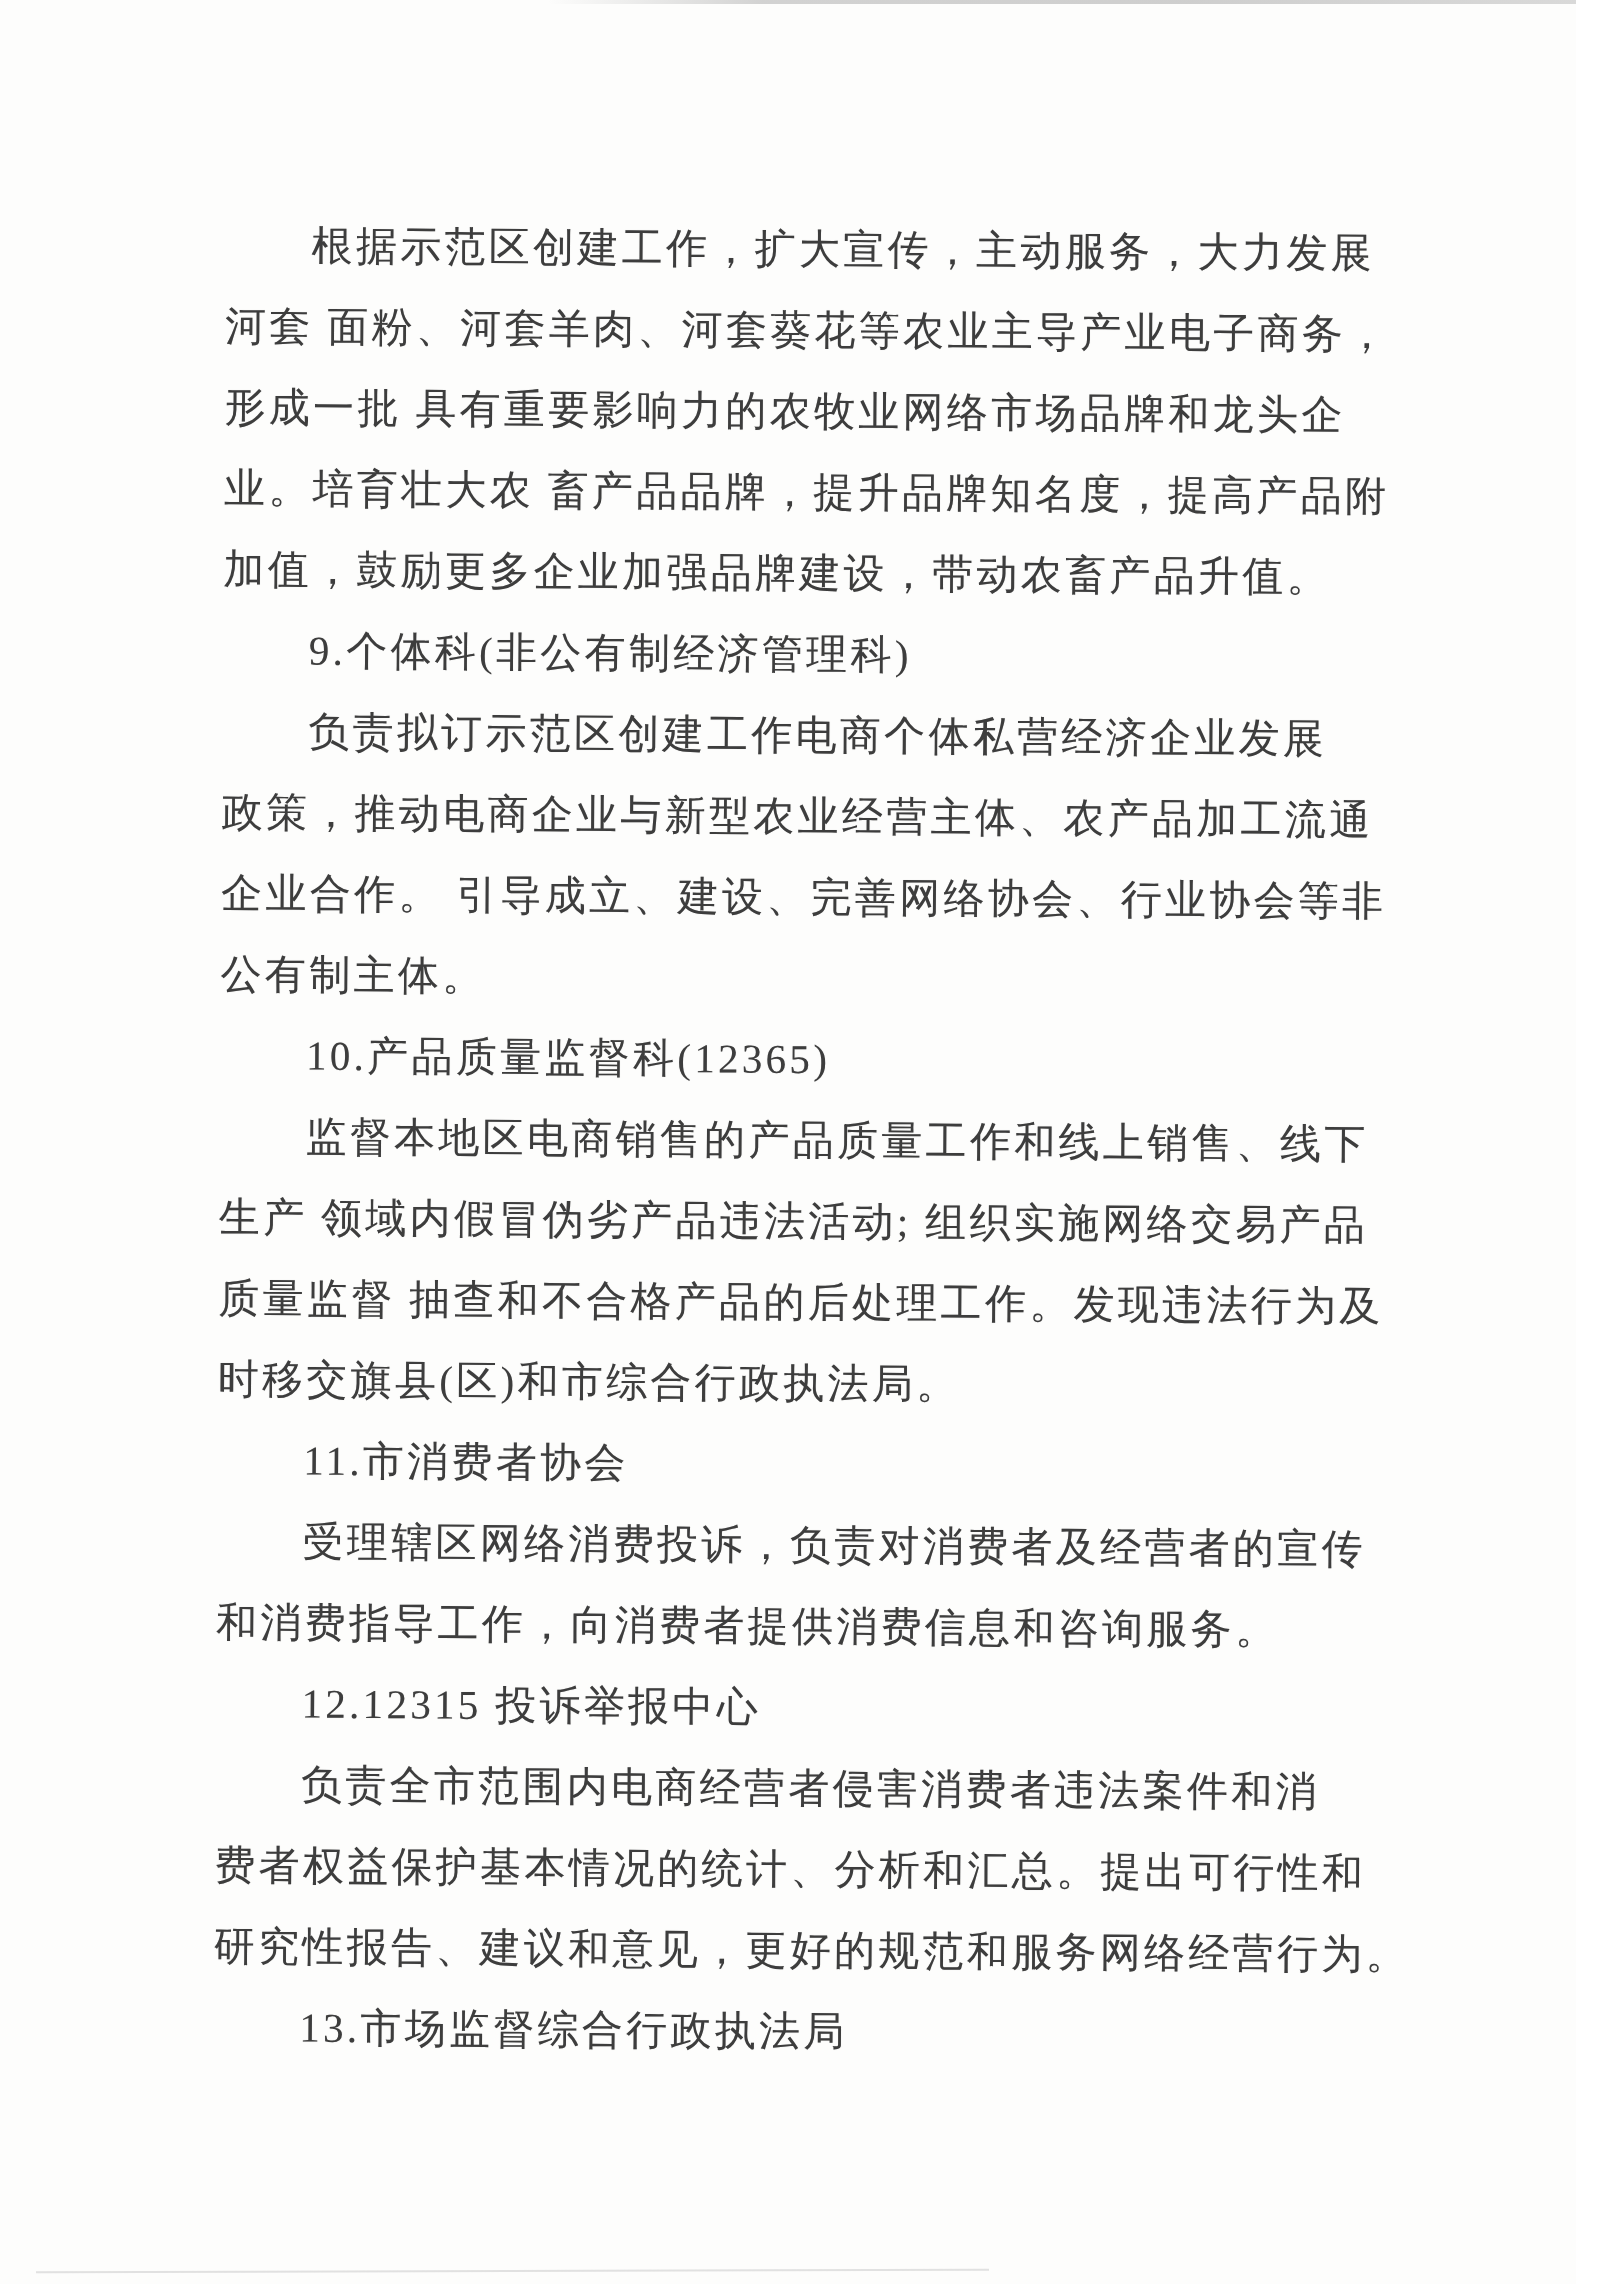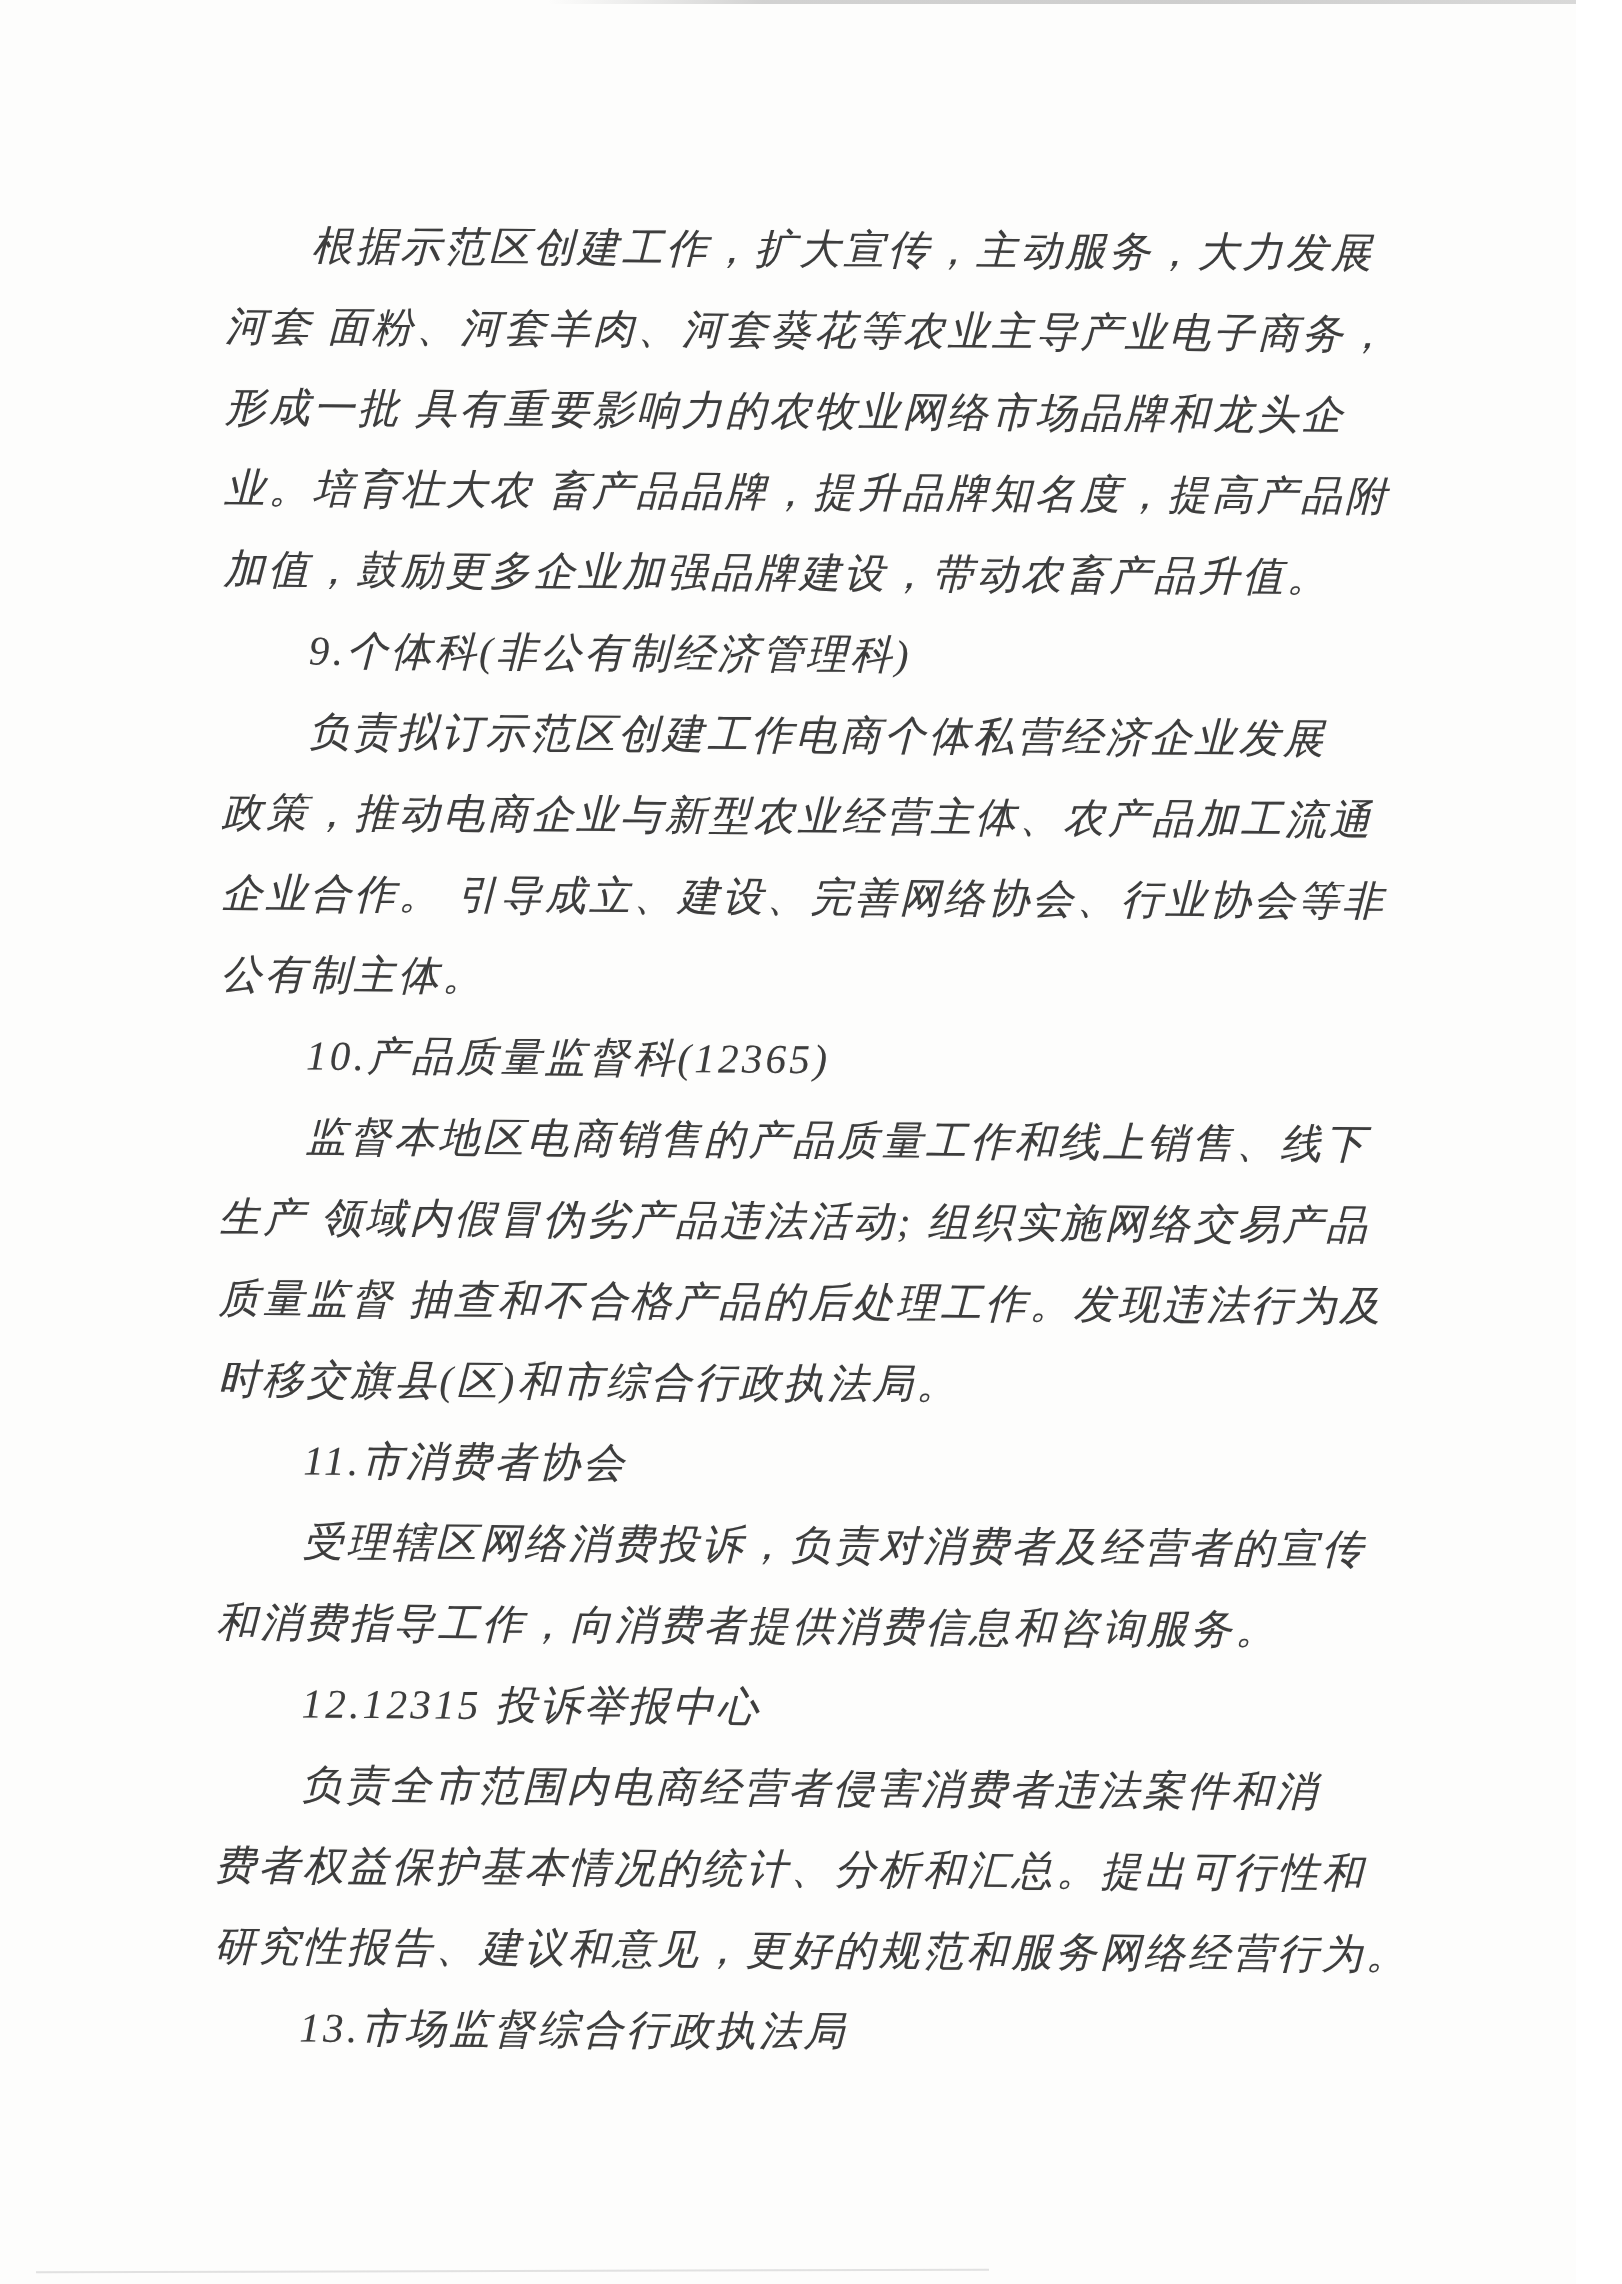--- a/index.html
+++ b/index.html
@@ -7,21 +7,20 @@
     padding: 0;
     background: #ffffff;
   }
   .page {
     position: relative;
     width: 1576px;
     height: 2284px;
     background: #fdfdfc;
     overflow: hidden;
     font-family: "Liberation Serif", "DejaVu Serif", serif;
-    font-style: italic;
   }
   .text-block {
     position: absolute;
     left: 226px;
     top: 205px;
     width: 1201px;
     transform: rotate(0.4deg);
     transform-origin: left top;
     color: #3d3d3d;
     font-size: 41px;

